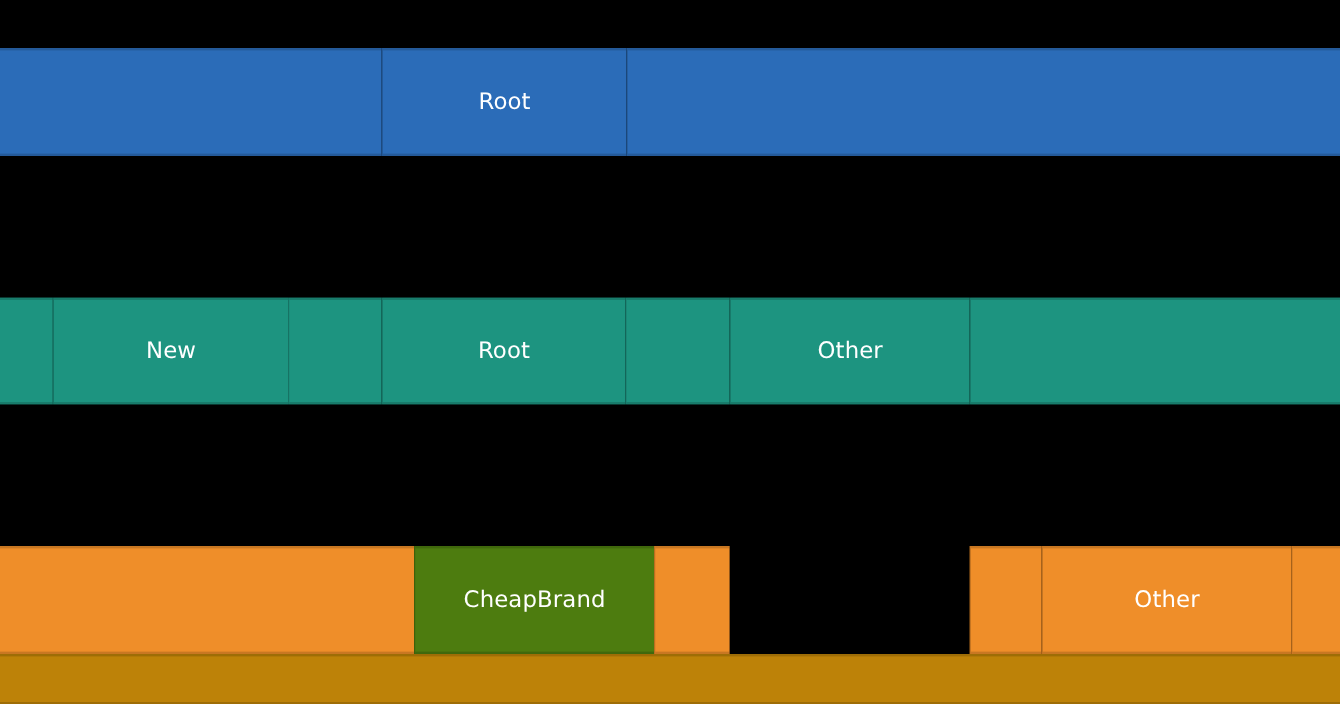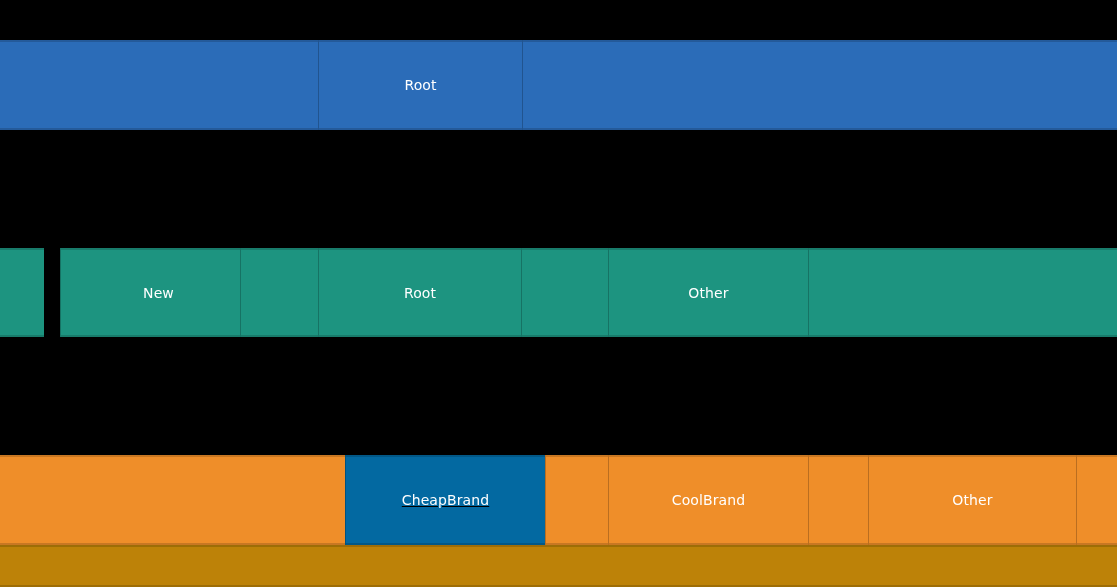--- a/index.html
+++ b/index.html
@@ -30,21 +30,21 @@
     top: 0;
     bottom: 0;
     display: flex;
     align-items: center;
     justify-content: center;
     box-sizing: border-box;
     overflow: hidden;
   }
   .node-label {
     color: #ffffff;
-    font-size: 14px;
+    font-size: 19px;
     line-height: 1;
     white-space: nowrap;
     text-align: center;
     letter-spacing: 0.1px;
     font-weight: 400;
     user-select: none;
   }
   
   .node.divider-top::before {
     content: "";
@@ -76,21 +76,21 @@
         <span class="node-label" style="color: rgb(255, 255, 255);">Root</span>
       </div>
       <div class="node divider-top divider-bot edge-notch" style="left: 522px; width: 595px; background: rgb(43, 108, 184);">
         <span class="node-label" style="color: rgb(255, 255, 255);"></span>
       </div>
     </div>
     <div class="level-band" style="top: 248px; height: 89px;">
       <div class="node divider-top divider-bot" style="left: 0px; width: 44px; background: rgb(29, 148, 128);">
         <span class="node-label" style="color: rgb(255, 255, 255);"></span>
       </div>
-      <div class="node divider-top divider-bot edge-notch" style="left: 44px; width: 196px; background: rgb(29, 148, 128); margin-left: 16px;">
+      <div class="node divider-top divider-bot edge-notch" style="left: 44px; width: 196px; background: rgb(29, 148, 128);">
         <span class="node-label" style="color: rgb(255, 255, 255);">New</span>
       </div>
       <div class="node divider-top divider-bot edge-notch" style="left: 240px; width: 78px; background: rgb(29, 148, 128);">
         <span class="node-label" style="color: rgb(255, 255, 255);"></span>
       </div>
       <div class="node divider-top divider-bot edge-notch" style="left: 318px; width: 203px; background: rgb(29, 148, 128);">
         <span class="node-label" style="color: rgb(255, 255, 255);">Root</span>
       </div>
       <div class="node divider-top divider-bot edge-notch" style="left: 521px; width: 87px; background: rgb(29, 148, 128);">
         <span class="node-label" style="color: rgb(255, 255, 255);"></span>
@@ -99,28 +99,25 @@
         <span class="node-label" style="color: rgb(255, 255, 255);">Other</span>
       </div>
       <div class="node divider-top divider-bot edge-notch" style="left: 808px; width: 309px; background: rgb(29, 148, 128);">
         <span class="node-label" style="color: rgb(255, 255, 255);"></span>
       </div>
     </div>
     <div class="level-band" style="top: 455px; height: 90px;">
       <div class="node divider-top divider-bot" style="left: 0px; width: 345px; background: rgb(239, 142, 41);">
         <span class="node-label" style="color: rgb(255, 255, 255);"></span>
       </div>
-      <div class="node divider-top divider-bot edge-notch" style="left: 345px; width: 200px; background: #0369a1; text-decoration: underline;">
+      <div class="node divider-top divider-bot edge-notch" style="left: 345px; width: 200px; background: #4d7c0f;">
         <span class="node-label" style="color: rgb(255, 255, 255);">CheapBrand</span>
       </div>
       <div class="node divider-top divider-bot edge-notch" style="left: 545px; width: 63px; background: rgb(239, 142, 41);">
         <span class="node-label" style="color: rgb(255, 255, 255);"></span>
-      </div>
-      <div class="node divider-top divider-bot edge-notch" style="left: 608px; width: 200px; background: rgb(239, 142, 41);">
-        <span class="node-label" style="color: rgb(255, 255, 255);">CoolBrand</span>
       </div>
       <div class="node divider-top divider-bot edge-notch" style="left: 808px; width: 60px; background: rgb(239, 142, 41);">
         <span class="node-label" style="color: rgb(255, 255, 255);"></span>
       </div>
       <div class="node divider-top divider-bot edge-notch" style="left: 868px; width: 208px; background: rgb(239, 142, 41);">
         <span class="node-label" style="color: rgb(255, 255, 255);">Other</span>
       </div>
       <div class="node divider-top divider-bot edge-notch" style="left: 1076px; width: 41px; background: rgb(239, 142, 41);">
         <span class="node-label" style="color: rgb(255, 255, 255);"></span>
       </div>

